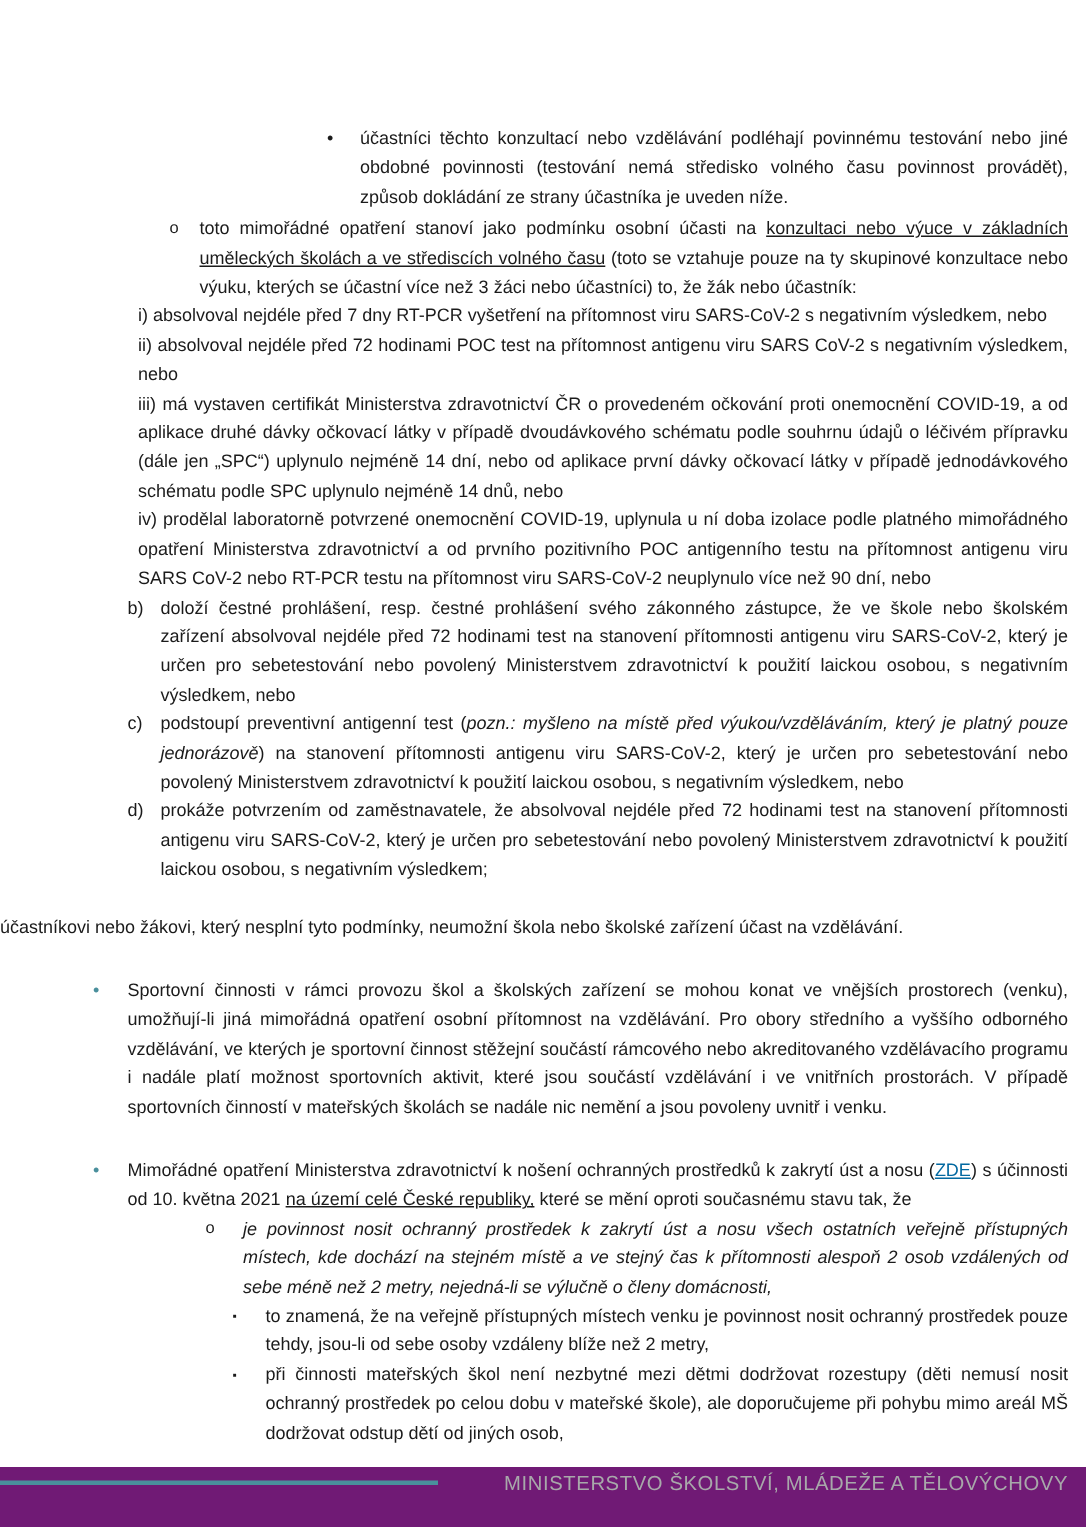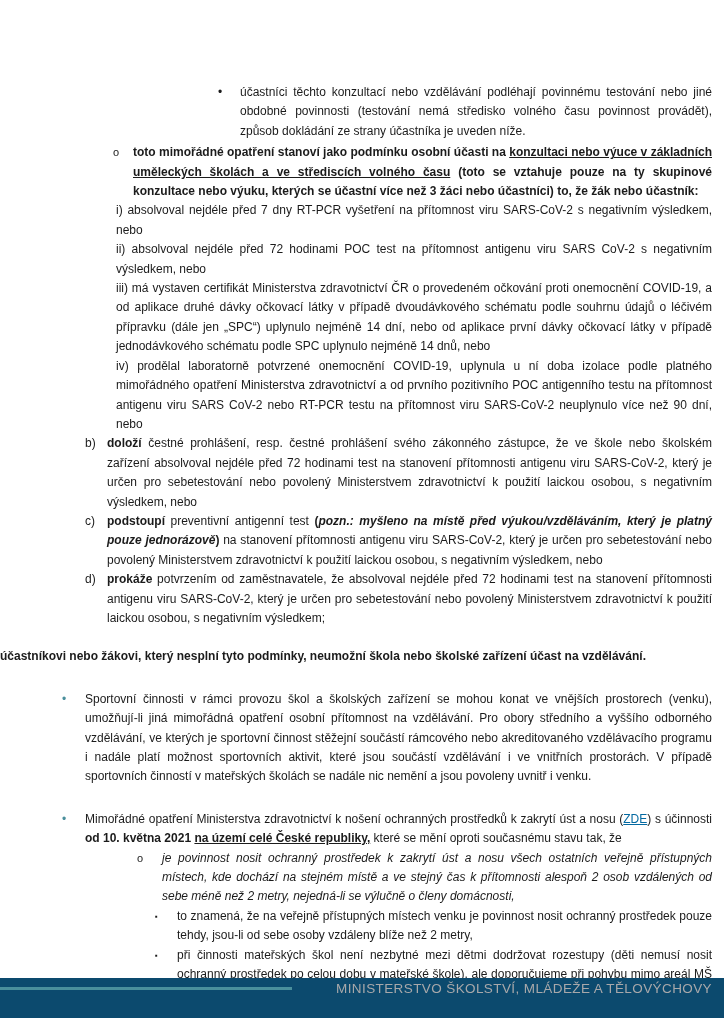--- a/index.html
+++ b/index.html
@@ -11,46 +11,46 @@
     overflow:hidden;
     font-family:"Liberation Sans", sans-serif;
     font-size:12px;
     line-height:19.4px;
     color:#1b1b1b;
   }
   .content{padding-top:83px;}
   .para{display:flex;align-items:flex-start;padding-right:12px;}
   .para .marker{flex:0 0 auto;user-select:none;}
   .para .ptext{flex:1 1 auto;text-align:justify;}
-  .b{font-weight:bold;}
+  .b{font-weight:normal;}
   .i{font-style:italic;}
   .u{text-decoration:underline;}
   a.link{color:#0369a1;text-decoration:underline;cursor:pointer;}
 
   
   .lvl-b1{padding-left:218px;}
   .lvl-b1 .marker{width:22px;}
   .lvl-o1{padding-left:113px;margin-top:2px;}
   .lvl-o1 .marker{width:20px;font-size:11px;}
   .lvl-o1 .ptext{font-weight:bold;}
   .lvl-flat-a{padding-left:82px;margin-top:9px;}
-  .lvl-flat-i{padding-left:116px;}
+  .lvl-flat-i{padding-left:92px;}
   .lvl-abc{padding-left:85px;}
   .lvl-abc .marker{width:22px;}
   .lvl-note{margin-top:19px;}
   .lvl-note .ptext{font-weight:bold;}
   .lvl-teal{padding-left:62px;margin-top:23px;}
   .lvl-teal .marker{width:23px;color:#4a8f9c;}
   .lvl-o2{padding-left:137px;}
   .lvl-o2 .marker{width:25px;font-size:11px;}
   .lvl-o2 .ptext{font-style:italic;}
   .lvl-sq{padding-left:155px;}
   .lvl-sq .marker{width:22px;font-size:8px;line-height:19.4px;}
 
-  .footer{position:absolute;left:0;right:0;top:978px;height:40px;background:#0c4a6e;}
+  .footer{position:absolute;left:0;right:0;top:978px;height:40px;background:#701a75;}
   .footer-line{position:absolute;left:0;top:9px;width:292px;height:3px;background:#4a8f9c;}
   .footer-text{
     position:absolute;right:12px;top:1px;
     font-size:13.5px;letter-spacing:0.4px;
     color:#a8a8aa;white-space:nowrap;
   }
 </style>
 </head>
 <body>
 

